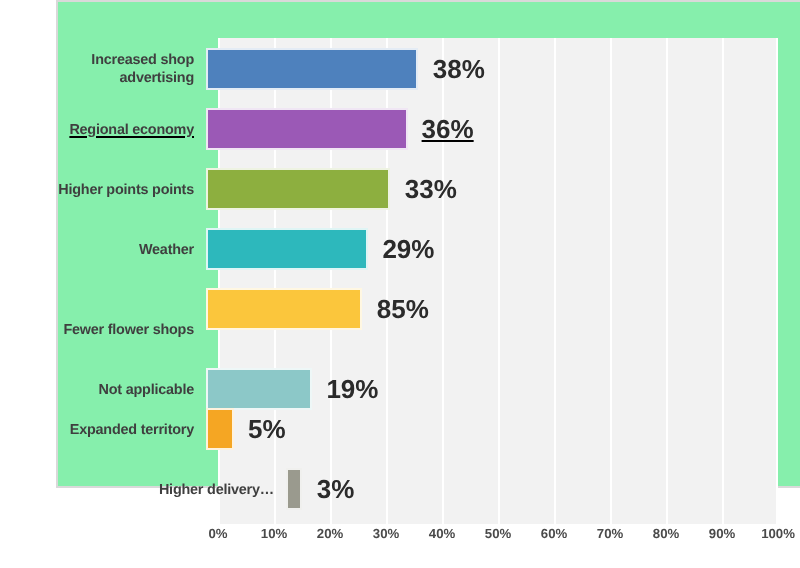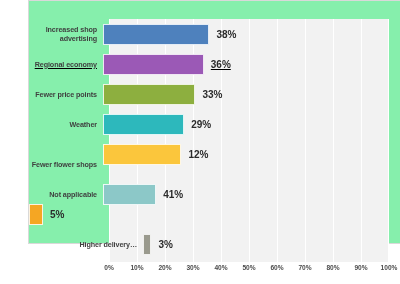--- a/index.html
+++ b/index.html
@@ -76,21 +76,21 @@
     display: flex;
     align-items: center;
   }
   .bar {
     height: 21px;
     border: 1px solid rgba(255,255,255,0.85);
     box-sizing: border-box;
   }
   .bar-value {
     margin-left: 7px;
-    font-size: 10px;
+    font-size: 13px;
     font-weight: bold;
     color: #2b2b2b;
     white-space: nowrap;
   }
 
   
   #x-axis {
     position: absolute;
     left: 80px;
     top: 263px;
@@ -135,48 +135,49 @@
         </div>
       </div>
       <div class="row" style="top: 30px; text-decoration: underline;">
         <div class="cat-label">Regional economy</div>
         <div class="bar-wrap">
           <div class="bar" style="width: 100.8px; background: rgb(155, 89, 182);"></div>
           <span class="bar-value">36%</span>
         </div>
       </div>
       <div class="row" style="top: 60px;">
-        <div class="cat-label">Fewer price points</div>
+        <div class="cat-label">Higher points points</div>
         <div class="bar-wrap">
           <div class="bar" style="width: 92.4px; background: rgb(141, 175, 63);"></div>
           <span class="bar-value">33%</span>
         </div>
       </div>
       <div class="row" style="top: 90px;">
         <div class="cat-label">Weather</div>
         <div class="bar-wrap">
           <div class="bar" style="width: 81.2px; background: rgb(45, 184, 188);"></div>
           <span class="bar-value">29%</span>
         </div>
       </div>
       <div class="row" style="top: 120px; align-items: flex-end;">
         <div class="cat-label">Fewer flower shops</div>
         <div class="bar-wrap">
           <div class="bar" style="width: 78.4px; background: rgb(251, 198, 60);"></div>
-          <span class="bar-value">12%</span>
+          <span class="bar-value">85%</span>
         </div>
       </div>
       <div class="row" style="top: 160px;">
         <div class="cat-label">Not applicable</div>
         <div class="bar-wrap">
           <div class="bar" style="width: 53.2px; background: rgb(140, 200, 200);"></div>
-          <span class="bar-value">41%</span>
+          <span class="bar-value">19%</span>
         </div>
       </div>
       <div class="row" style="top: 180px;">
+        <div class="cat-label">Expanded territory</div>
         <div class="bar-wrap">
           <div class="bar" style="width: 14px; background: rgb(245, 166, 35);"></div>
           <span class="bar-value">5%</span>
         </div>
       </div>
       <div class="row" style="top: 210px; padding-left: 40px;">
         <div class="cat-label">Higher delivery…</div>
         <div class="bar-wrap">
           <div class="bar" style="width: 8.4px; background: rgb(154, 154, 142);"></div>
           <span class="bar-value">3%</span>

